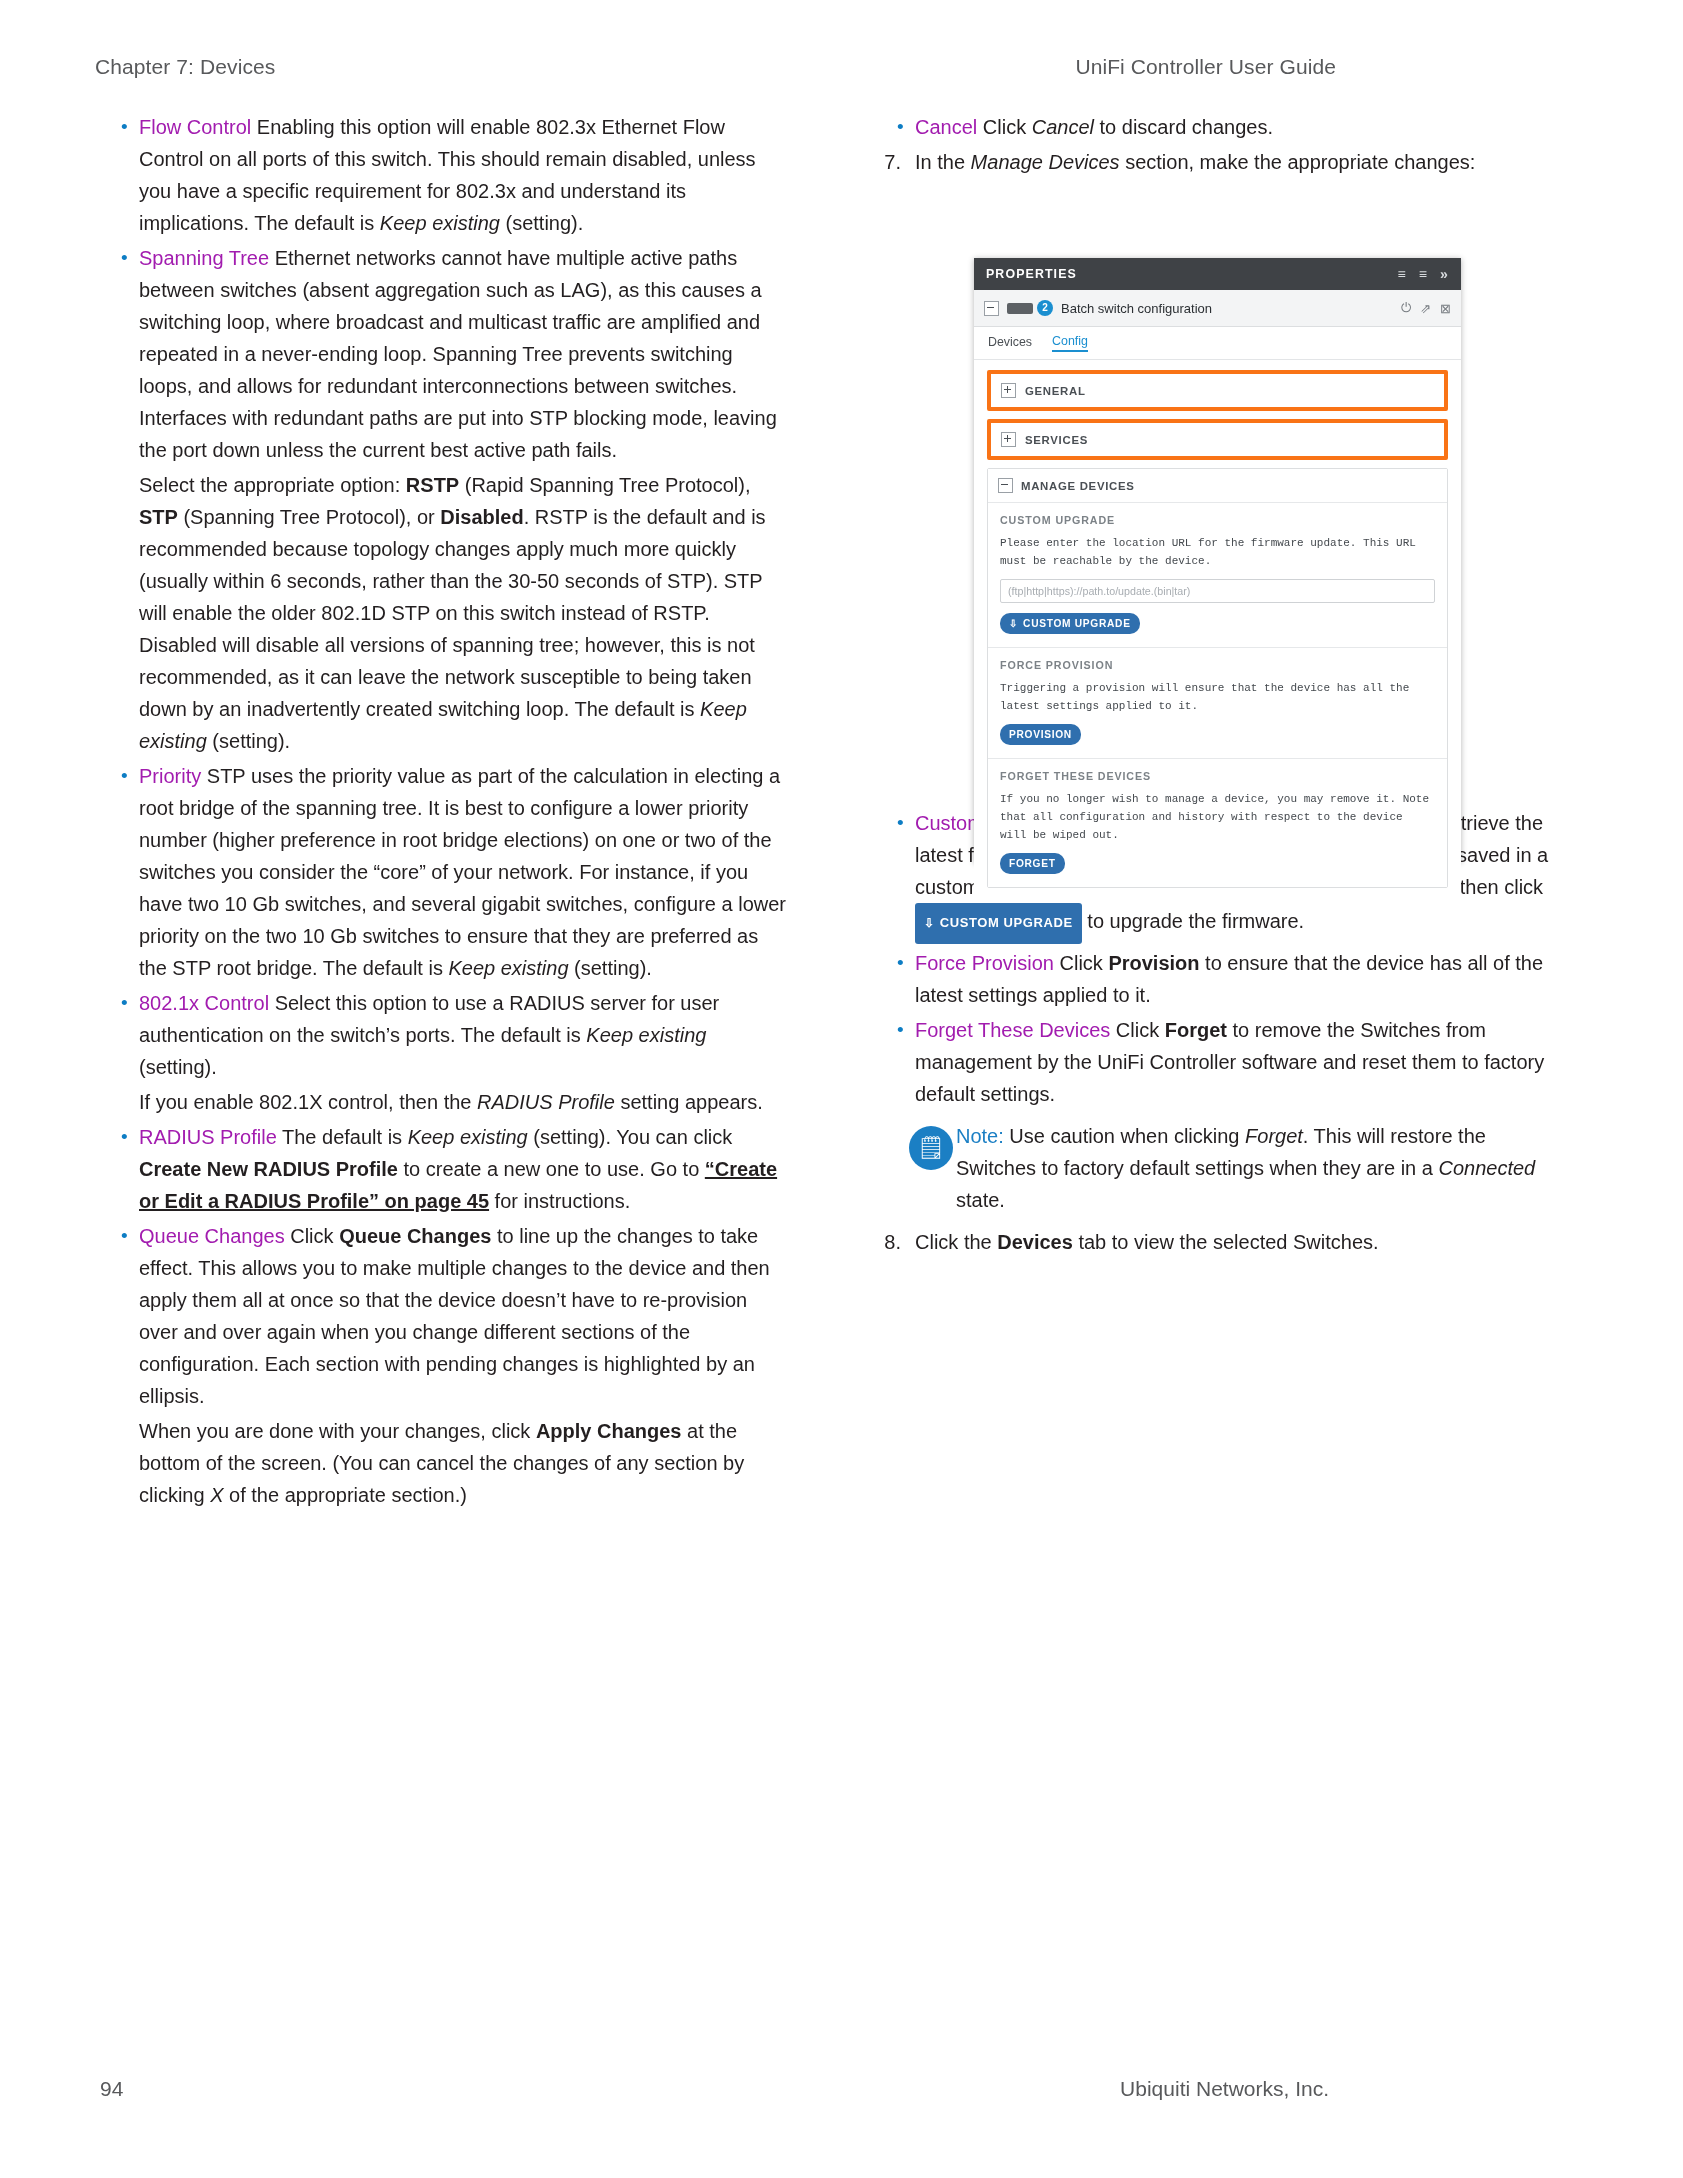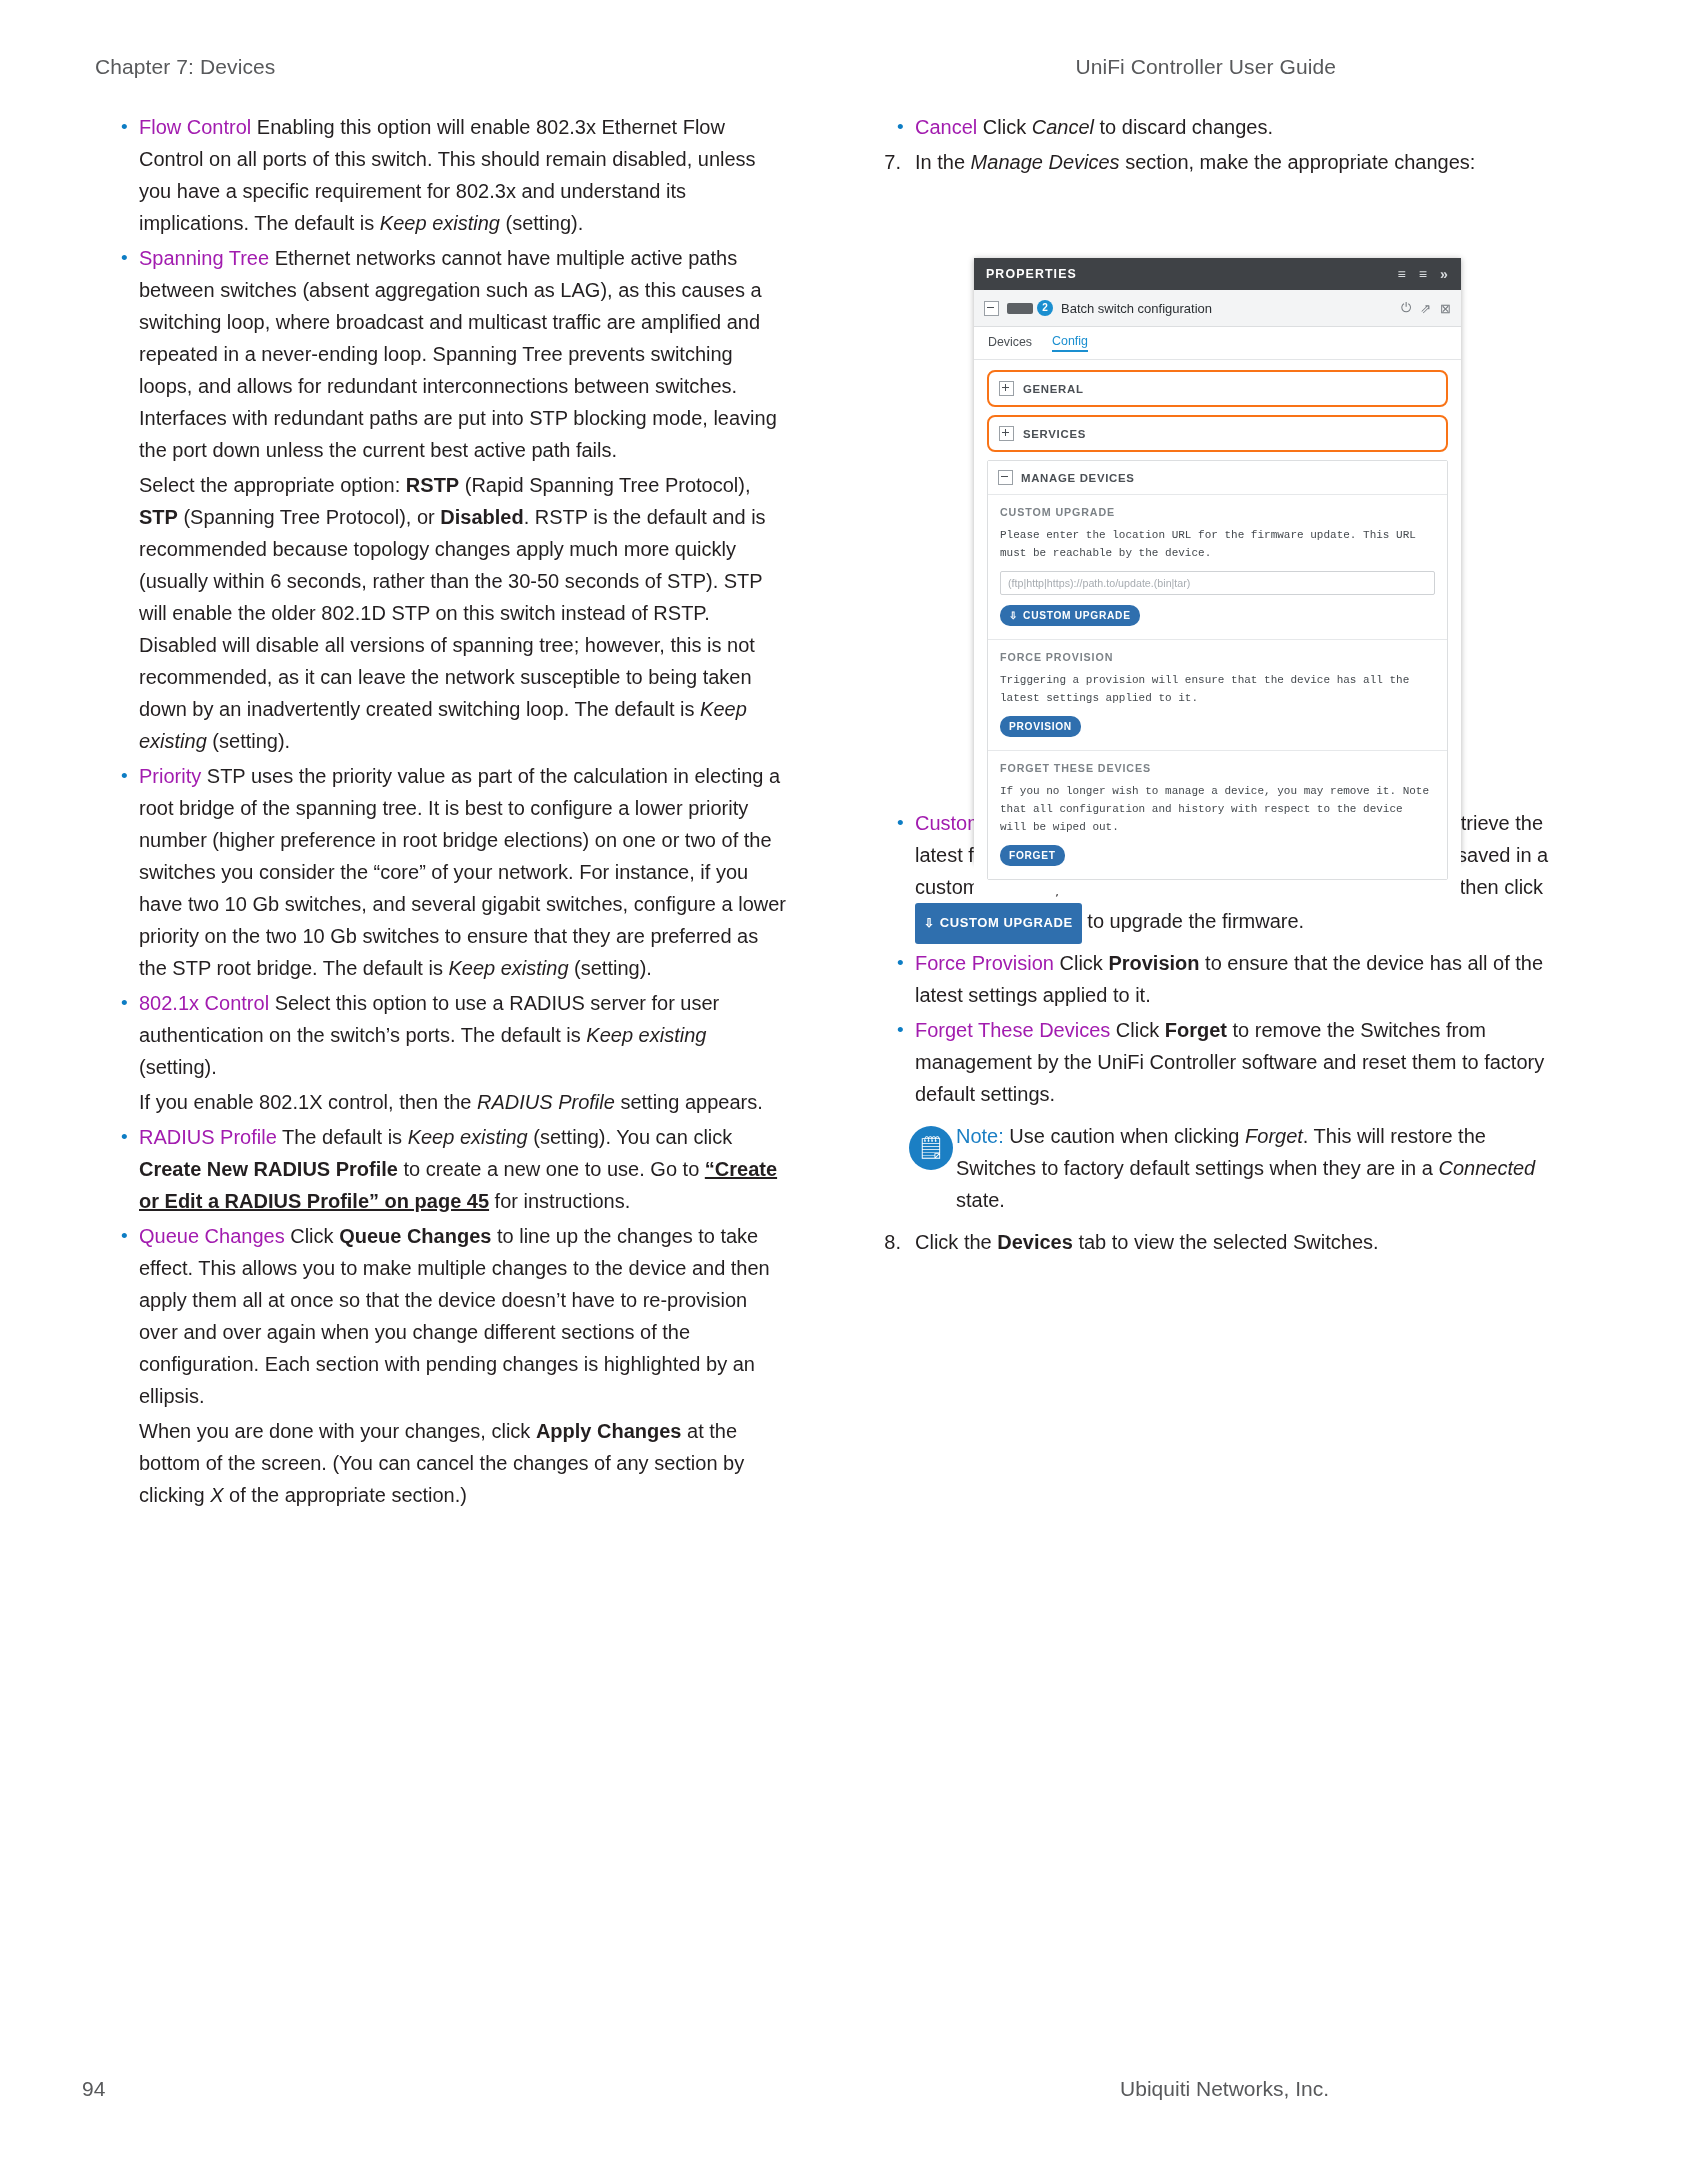--- a/index.html
+++ b/index.html
@@ -32,21 +32,21 @@
   }
   .hdr-left  { left: 95px; }
   .hdr-right { right: 95px; }
 
   .ftr {
     position: absolute;
     bottom: 77px;
     font-size: 21px;
     color: #58595b;
   }
-  .ftr-left  { left: 82px; }
+  .ftr-left  { left: 100px; }
   .ftr-right { right: 102px; }
 
   
   .col {
     position: absolute;
     top: 111px;
     width: 693px;
     font-size: 20px;
     line-height: 32px;
   }
@@ -219,22 +219,22 @@
     border-bottom: 2px solid #1b8fd0;
   }
 
   .fig-body {
     padding: 10px 13px 14px 13px;
     background: #ffffff;
     font-size: 12px;
     color: #3a3f44;
   }
   .acc {
-    border: 2px solid #f97316;
-    border-radius: 8px;
+    border: 4px solid #f97316;
+    border-radius: 2px;
     padding: 9px 10px;
     margin-bottom: 8px;
     font-size: 11.4px;
     letter-spacing: 0.7px;
     color: #4a4f54;
     font-weight: bold;
     display: flex;
     align-items: center;
   }
   .acc .sq { margin-right: 9px; }

